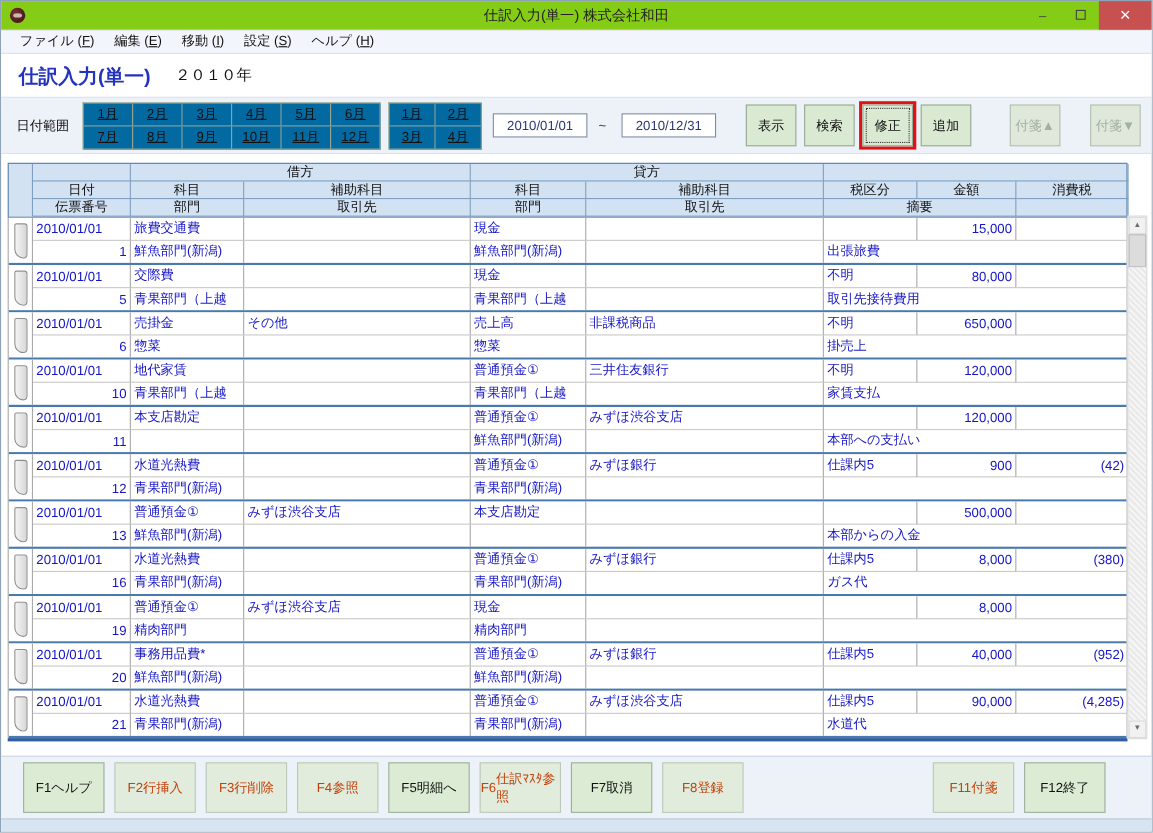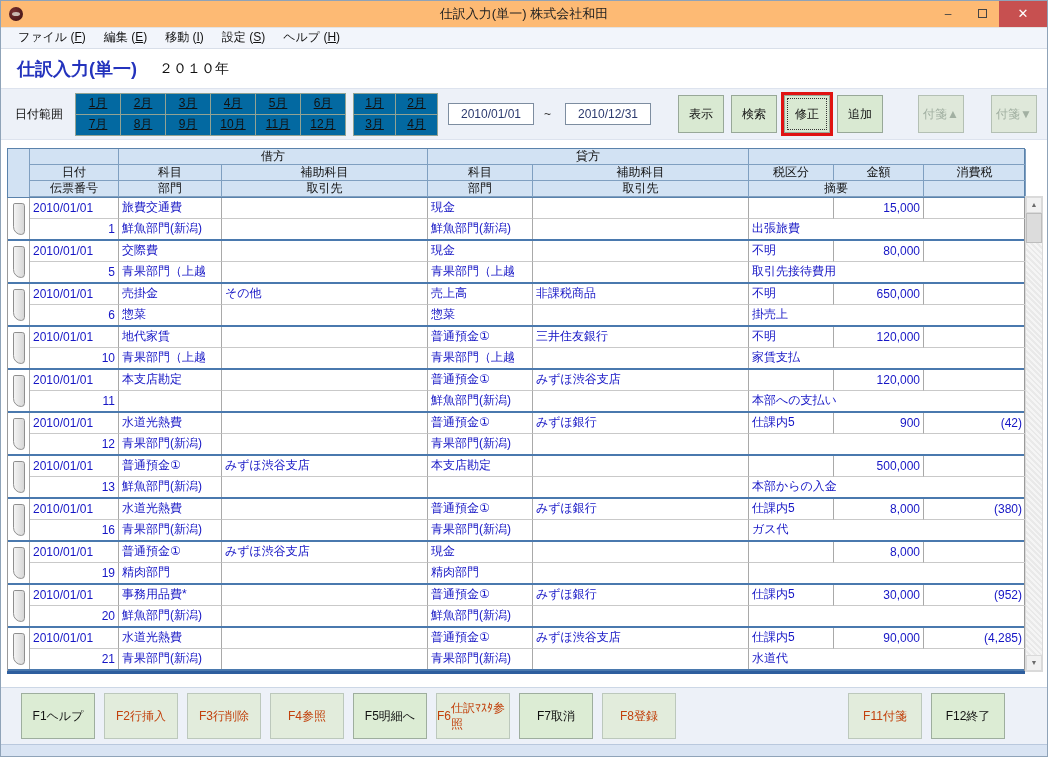--- a/index.html
+++ b/index.html
@@ -3,21 +3,21 @@
 <meta charset="utf-8">
 <style>
   * { margin:0; padding:0; box-sizing:border-box; }
   html,body { background:#c8c8c8; }
   body { font-family:"Liberation Sans","DejaVu Sans",sans-serif; }
 
   .window{ width:1048px; height:757px; background:#ffffff; border:1px solid #8fa3b8;
            display:flex; flex-direction:column; overflow:hidden; }
 
   
-  .titlebar{ height:26px; background:#fdba74; display:flex; align-items:center; position:relative; }
+  .titlebar{ height:26px; background:#84cc16; display:flex; align-items:center; position:relative; }
   .app-icon{ width:14px; height:14px; margin-left:8px; border-radius:50%;
              background:radial-gradient(circle at 35% 35%, #7a3030, #3a1010); position:relative; }
   .app-icon::after{ content:""; position:absolute; left:3px; top:5px; width:8px; height:4px;
              border-radius:50%; background:#c8b8b0; }
   .title-text{ position:absolute; left:0; right:0; text-align:center; font-size:13px; color:#222; }
   .win-controls{ margin-left:auto; display:flex; height:100%; align-items:stretch; z-index:2; }
   .win-btn{ width:34px; display:flex; align-items:center; justify-content:center;
             font-size:12px; color:#444; cursor:default; }
   .win-btn.max span{ display:block; width:9px; height:9px; border:1px solid #444; }
   .win-btn.close{ width:48px; background:#c75050; color:#fff; font-size:13px; }
@@ -406,21 +406,21 @@
         <div class="entry grid-cols">
           <div class="cell icon-cell">
             <span class="tab-icon"></span>
           </div>
           <div class="cell r1">2010/01/01</div>
           <div class="cell r1">事務用品費*</div>
           <div class="cell r1"></div>
           <div class="cell r1">普通預金①</div>
           <div class="cell r1">みずほ銀行</div>
           <div class="cell r1">仕課内5</div>
-          <div class="cell r1 ar">30,000</div>
+          <div class="cell r1 ar">40,000</div>
           <div class="cell r1 ar">(952)</div>
           <div class="cell ar">20</div>
           <div class="cell">鮮魚部門(新潟)</div>
           <div class="cell"></div>
           <div class="cell">鮮魚部門(新潟)</div>
           <div class="cell"></div>
           <div class="cell memo-cell"></div>
         </div>
 
         <div class="entry grid-cols">

